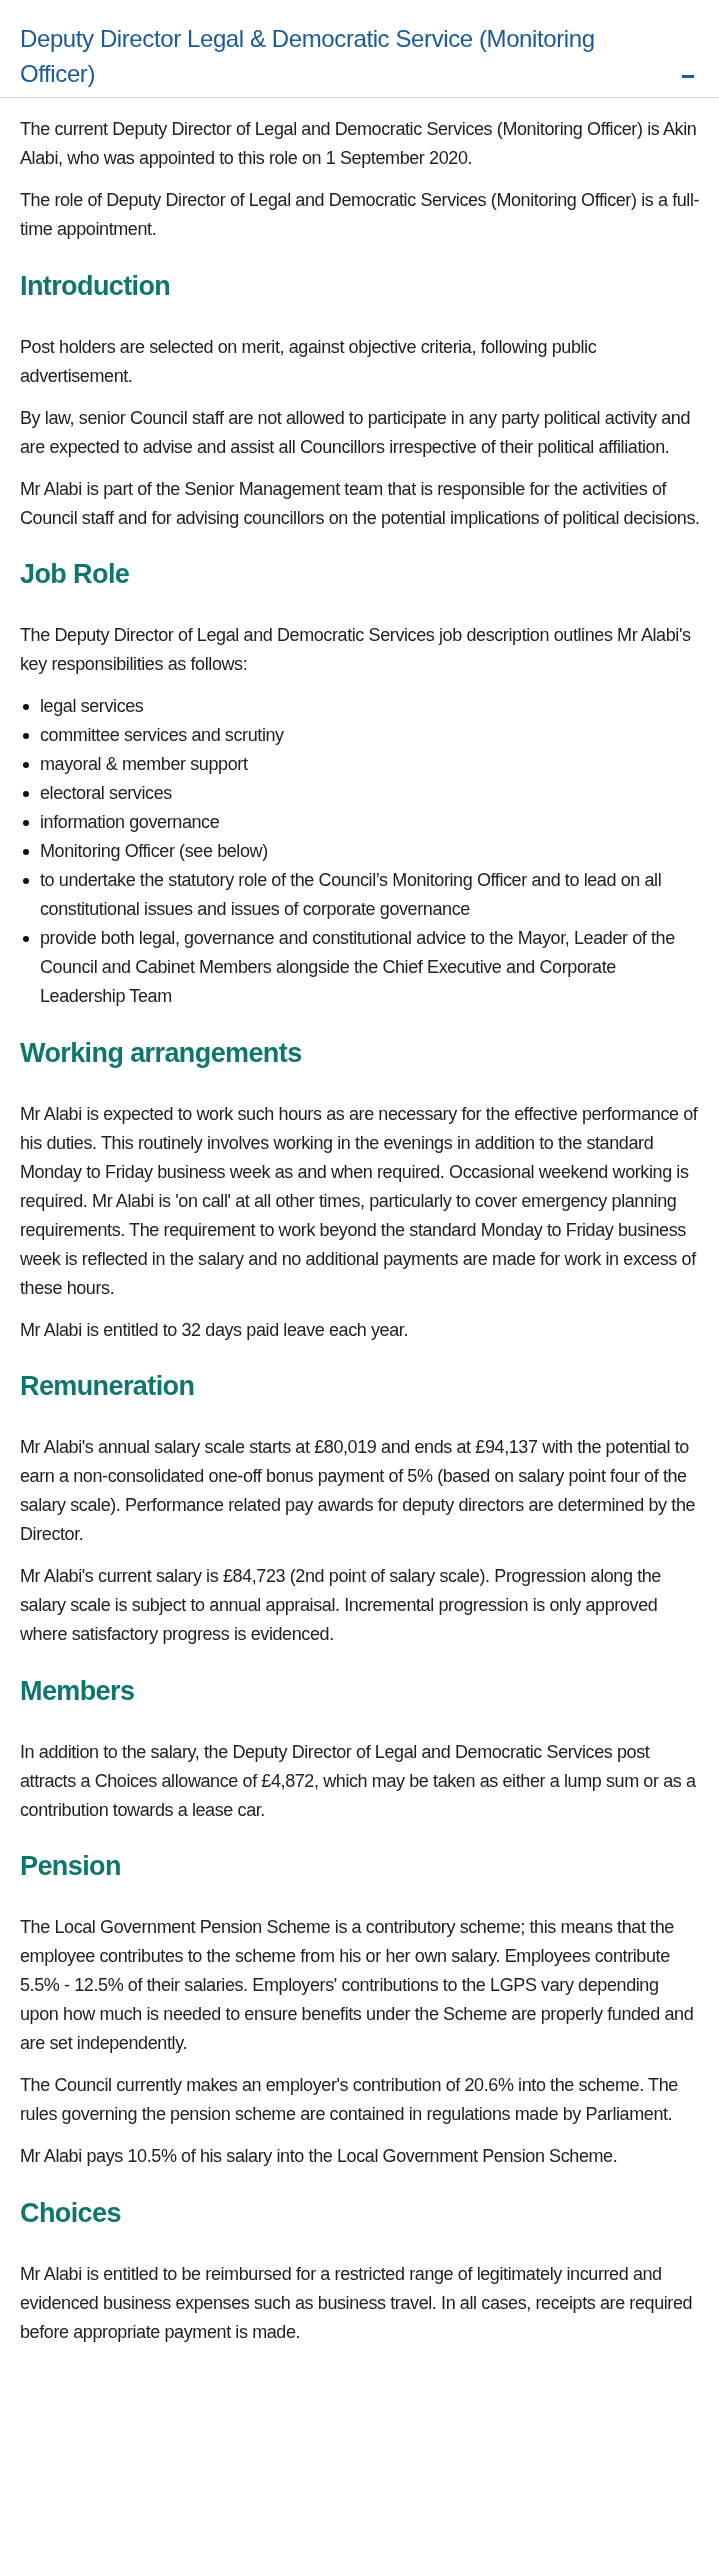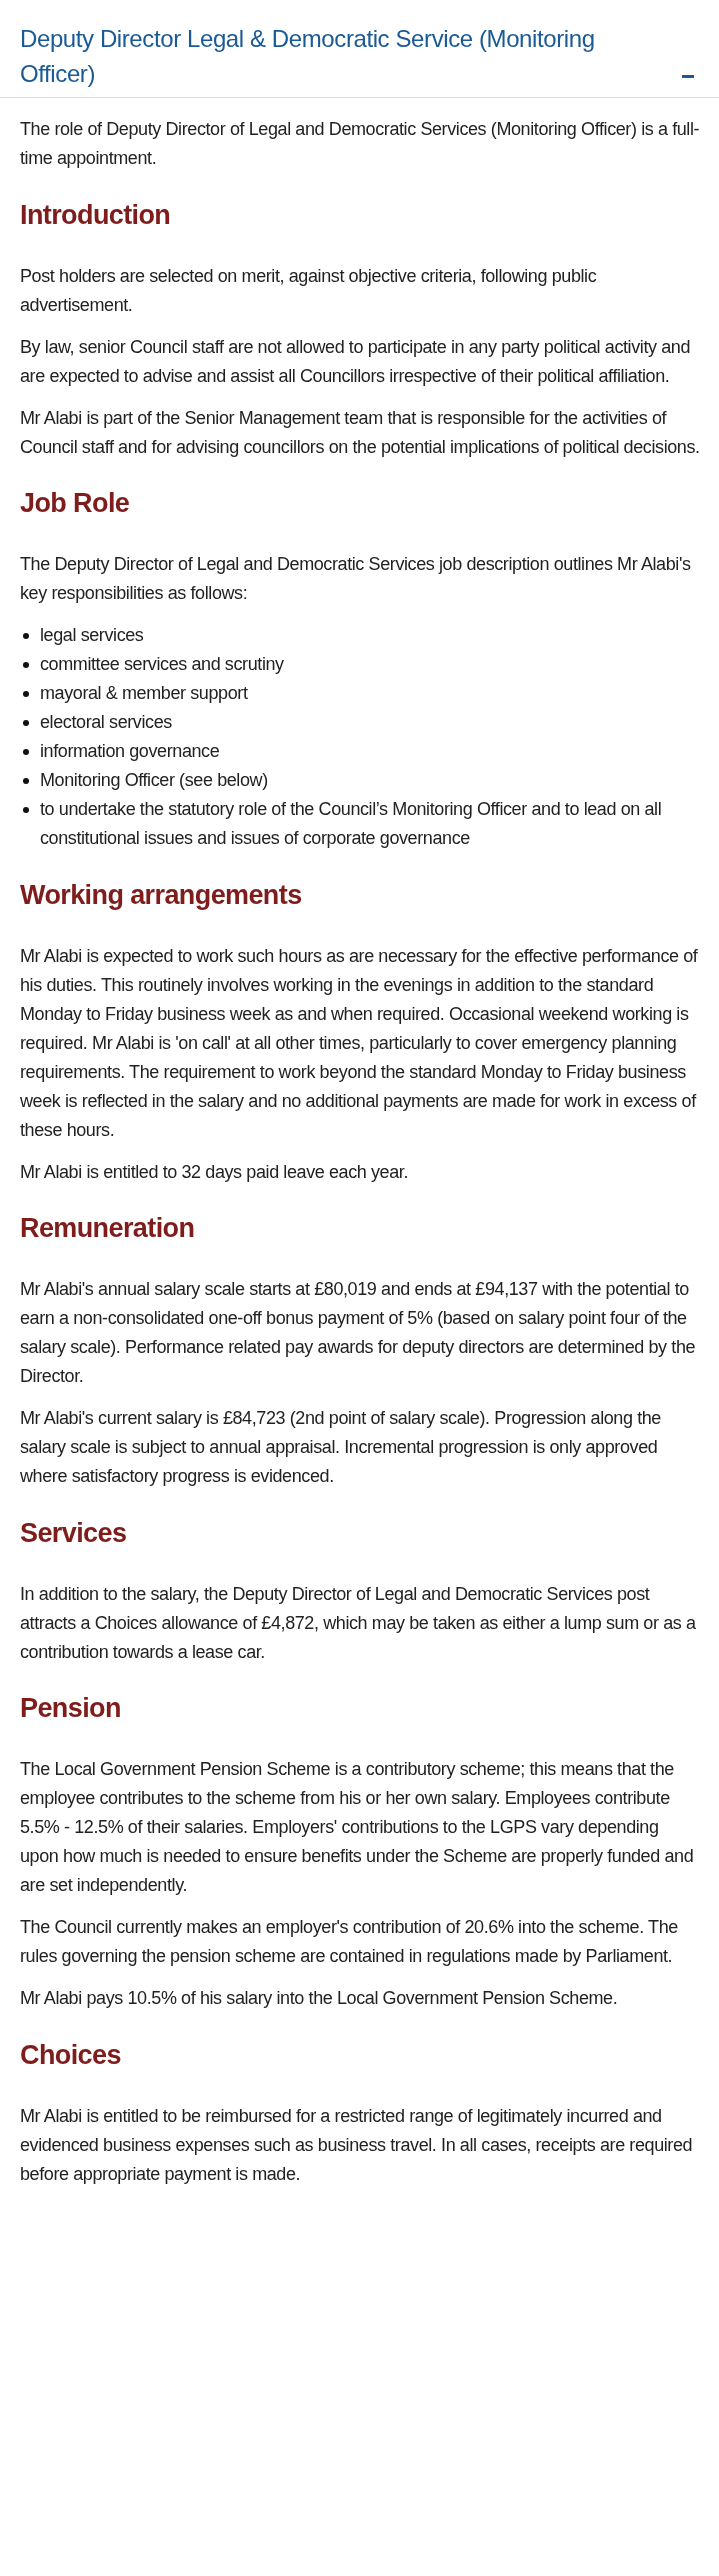--- a/index.html
+++ b/index.html
@@ -48,21 +48,21 @@
     font-size: 18px;
     line-height: 29px;
     margin: 13px 0 13px 0;
     letter-spacing: -0.4px;
   }
   .content h2 {
     font-size: 27px;
     line-height: 35px;
     font-weight: bold;
     margin: 24.5px 0 29px 0;
-    color: #7f1d1d;
+    color: #0f766e;
     letter-spacing: -0.6px;
   }
   .content ul {
     list-style: none;
     padding: 0;
     margin: 13px 0 13px 0;
   }
   .content li {
     position: relative;
     padding-left: 20px;
@@ -85,57 +85,59 @@
 
 <div class="accordion-header">
   <h1 class="accordion-title">Deputy Director Legal &amp; Democratic Service (Monitoring Officer)</h1>
   <div class="collapse-toggle">
     <span class="bar"></span>
   </div>
 </div>
 
 <div class="content">
 
+  <p>The current Deputy Director of Legal and Democratic Services (Monitoring Officer) is Akin Alabi, who was appointed to this role on 1 September 2020.</p>
   <p>The role of Deputy Director of Legal and Democratic Services (Monitoring Officer) is a full-time appointment.</p>
 
   <section>
     <h2>Introduction</h2>
     <p>Post holders are selected on merit, against objective criteria, following public advertisement.</p>
     <p>By law, senior Council staff are not allowed to participate in any party political activity and are expected to advise and assist all Councillors irrespective of their political affiliation.</p>
     <p>Mr Alabi is part of the Senior Management team that is responsible for the activities of Council staff and for advising councillors on the potential implications of political decisions.</p>
   </section>
 
   <section>
     <h2>Job Role</h2>
     <p>The Deputy Director of Legal and Democratic Services job description outlines Mr Alabi's key responsibilities as follows:</p>
     <ul>
       <li><span class="bullet"></span><span>legal services</span></li>
       <li><span class="bullet"></span><span>committee services and scrutiny</span></li>
       <li><span class="bullet"></span><span>mayoral &amp; member support</span></li>
       <li><span class="bullet"></span><span>electoral services</span></li>
       <li><span class="bullet"></span><span>information governance</span></li>
       <li><span class="bullet"></span><span>Monitoring Officer (see below)</span></li>
       <li><span class="bullet"></span><span>to undertake the statutory role of the Council’s Monitoring Officer and to lead on all constitutional issues and issues of corporate governance</span></li>
+      <li><span class="bullet"></span><span>provide both legal, governance and constitutional advice to the Mayor, Leader of the Council and Cabinet Members alongside the Chief Executive and Corporate Leadership Team</span></li>
     </ul>
   </section>
 
   <section>
     <h2>Working arrangements</h2>
     <p>Mr Alabi is expected to work such hours as are necessary for the effective performance of his duties. This routinely involves working in the evenings in addition to the standard Monday to Friday business week as and when required. Occasional weekend working is required. Mr Alabi is 'on call' at all other times, particularly to cover emergency planning requirements. The requirement to work beyond the standard Monday to Friday business week is reflected in the salary and no additional payments are made for work in excess of these hours.</p>
     <p>Mr Alabi is entitled to 32 days paid leave each year.</p>
   </section>
 
   <section>
     <h2>Remuneration</h2>
     <p>Mr Alabi's annual salary scale starts at £80,019 and ends at £94,137 with the potential to earn a non-consolidated one-off bonus payment of 5% (based on salary point four of the salary scale). Performance related pay awards for deputy directors are determined by the Director.</p>
     <p>Mr Alabi's current salary is £84,723 (2nd point of salary scale). Progression along the salary scale is subject to annual appraisal. Incremental progression is only approved where satisfactory progress is evidenced.</p>
   </section>
 
   <section>
-    <h2>Services</h2>
+    <h2>Members</h2>
     <p>In addition to the salary, the Deputy Director of Legal and Democratic Services post attracts a Choices allowance of £4,872, which may be taken as either a lump sum or as a contribution towards a lease car.</p>
   </section>
 
   <section>
     <h2>Pension</h2>
     <p>The Local Government Pension Scheme is a contributory scheme; this means that the employee contributes to the scheme from his or her own salary. Employees contribute 5.5% - 12.5% of their salaries. Employers' contributions to the LGPS vary depending upon how much is needed to ensure benefits under the Scheme are properly funded and are set independently.</p>
     <p>The Council currently makes an employer's contribution of 20.6% into the scheme. The rules governing the pension scheme are contained in regulations made by Parliament.</p>
     <p>Mr Alabi pays 10.5% of his salary into the Local Government Pension Scheme.</p>
   </section>
 

